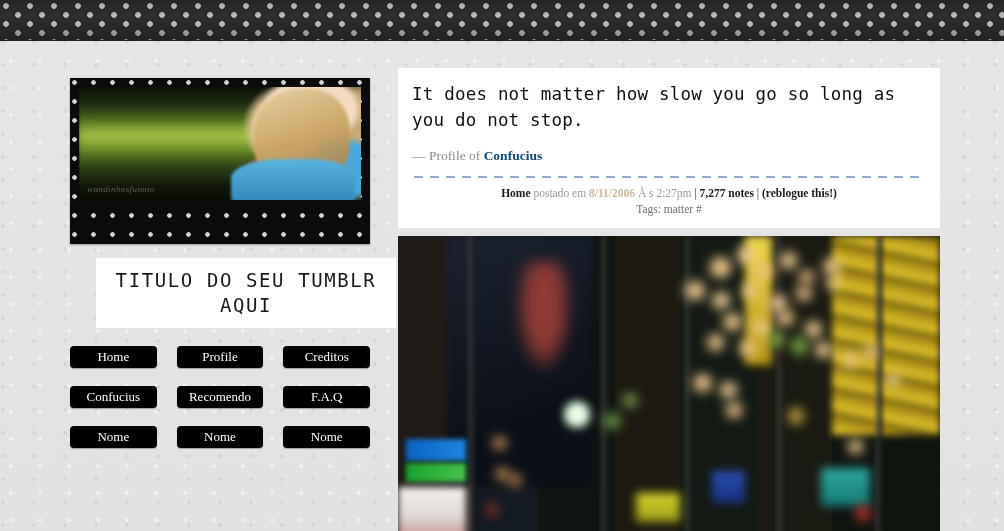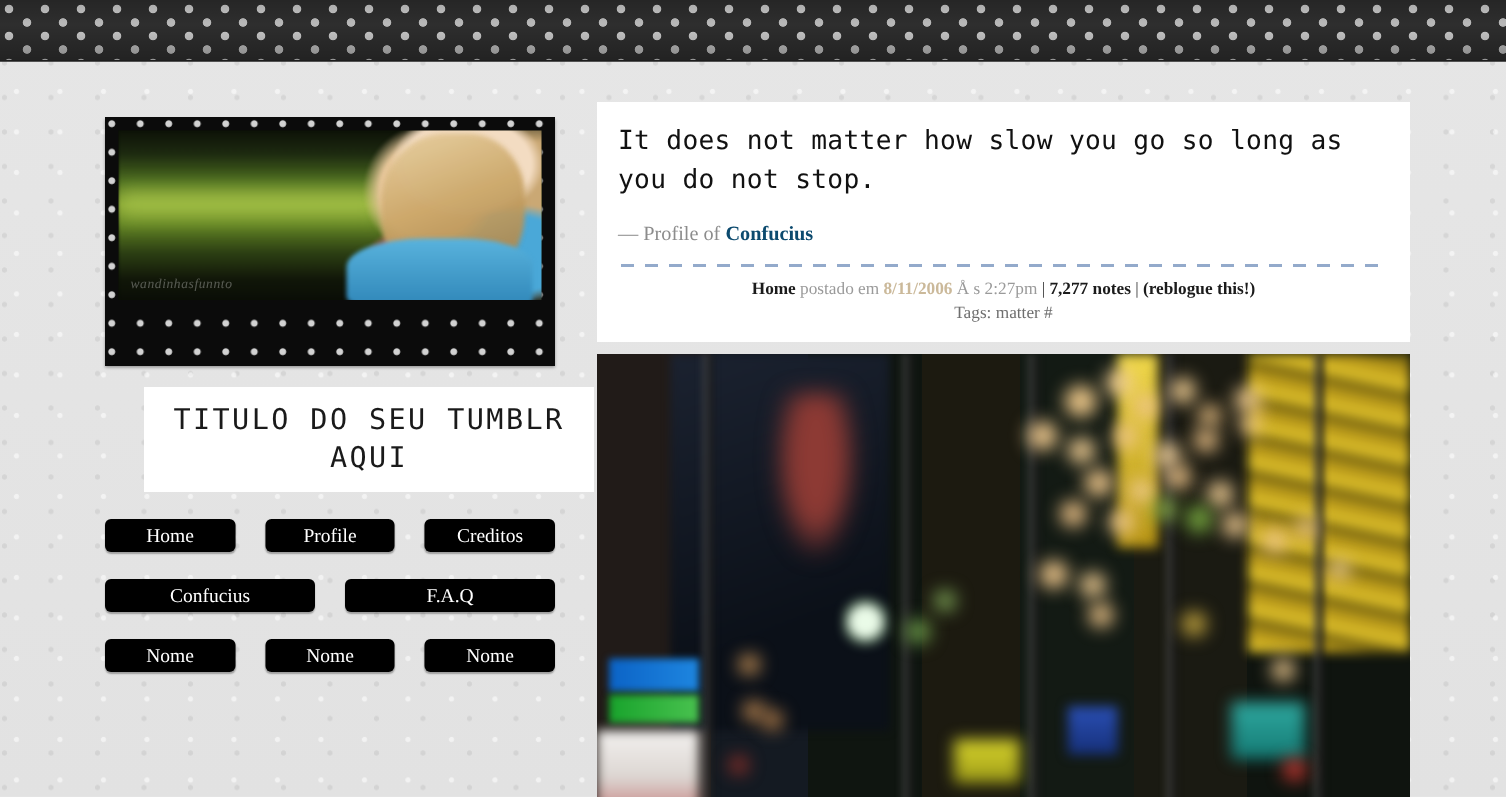--- a/index.html
+++ b/index.html
@@ -248,20 +248,21 @@
     </div>
 
     <div id="nav">
       <div class="nav-row">
         <a class="nav-btn" href="#">Home</a>
         <a class="nav-btn" href="#">Profile</a>
         <a class="nav-btn" href="#">Creditos</a>
       </div>
       <div class="nav-row">
         <a class="nav-btn" href="#">Confucius</a>
+        <a class="nav-btn" href="#">Recomendo</a>
         <a class="nav-btn" href="#">F.A.Q</a>
       </div>
       <div class="nav-row">
         <a class="nav-btn" href="#">Nome</a>
         <a class="nav-btn" href="#">Nome</a>
         <a class="nav-btn" href="#">Nome</a>
       </div>
     </div>
 
   </div>

